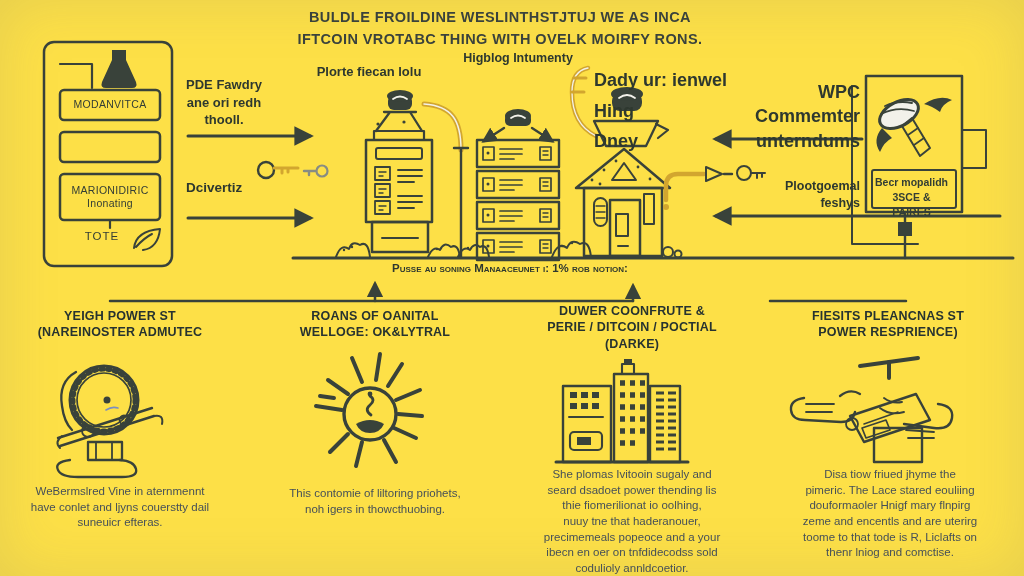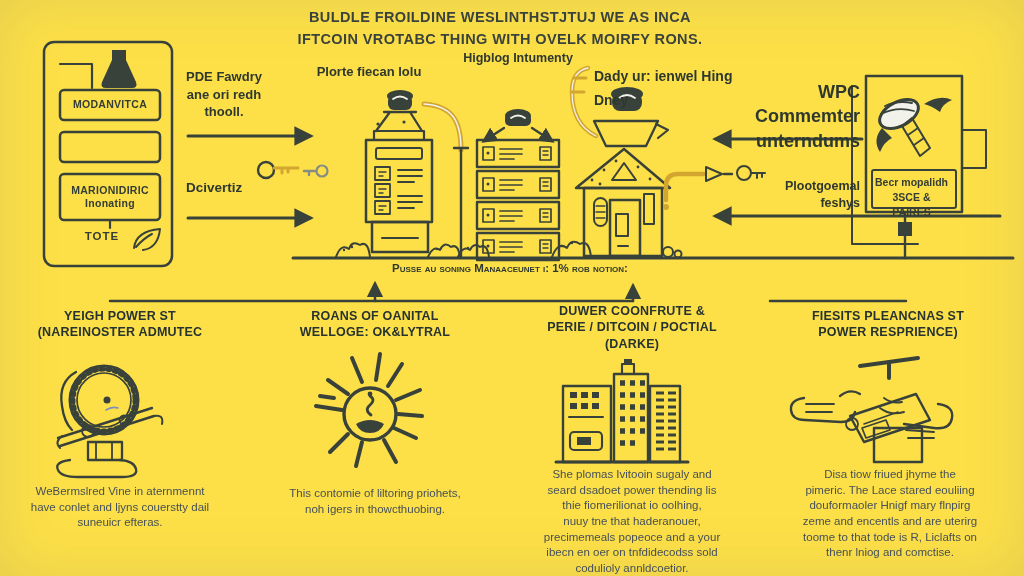--- a/index.html
+++ b/index.html
@@ -12,21 +12,21 @@
   }
   .abs { position:absolute; }
   .pl { white-space:pre-line; }
   .center { text-align:center; }
   .right { text-align:right; }
   .title {
     font-weight:700; font-size:14.5px; letter-spacing:0.4px;
     line-height:1.5; color:#3a423c; text-align:center;
   }
   .hand-label { font-weight:700; color:#2e382f; font-size:13px; line-height:1.35; }
-  .boxlabel { font-weight:700; font-size:10.5px; color:#333d35; letter-spacing:0.3px; line-height:1.25;border-radius:8px; }
+  .boxlabel { font-weight:400; font-size:10.5px; color:#333d35; letter-spacing:0.3px; line-height:1.25;border-radius:8px; }
   .heading { font-weight:700; font-size:12.5px; line-height:1.3; color:#273330; letter-spacing:0.2px; }
   .bodytext { font-size:11.5px; line-height:1.36; color:#465058; }
   .smallcaps { font-variant: small-caps; }
   svg { display:block; }
 </style>
 </head>
 <body>
 
 <div class="canvas">
 
@@ -265,28 +265,28 @@
   <div class="abs title" style="left:240px; top:7px; width:520px;">
     <div>BULDLE FROILDINE WESLINTHSTJTUJ WE AS INCA</div>
     <div>IFTCOIN VROTABC THING WITH OVELK MOIRFY RONS.</div>
   </div>
 
   <div class="abs boxlabel center" style="left:60px; top:90px; width:100px; height:30px; display:flex; align-items:center; justify-content:center;">MODANVITCA</div>
   <div class="abs boxlabel center pl" style="left:60px; top:174px; width:100px; height:46px; display:flex; align-items:center; justify-content:center;">MARIONIDIRIC
 Inonating</div>
   <div class="abs boxlabel center" style="left:72px; top:229px; width:60px; font-size:11.5px; letter-spacing:1px;">TOTE</div>
 
-  <div class="abs hand-label center pl" style="left:176px; top:68px; width:96px;">PDE Fawdry
+  <div class="abs hand-label center pl" style="left:176px; top:76px; width:96px;">PDE Fawdry
 ane ori redh
 thooll.</div>
   <div class="abs hand-label" style="left:186px; top:179px; font-size:13.5px;">Dcivertiz</div>
 
   <div class="abs hand-label center" style="left:310px; top:63px; width:118px;">Plorte fiecan lolu</div>
   <div class="abs hand-label center" style="left:452px; top:50px; width:132px; font-size:12.5px;">Higblog Intumenty</div>
-  <div class="abs hand-label pl" style="left:594px; top:65px; width:150px; font-size:14px; line-height:1.7;">Dady ur: ienwel Hing
+  <div class="abs hand-label pl" style="left:594px; top:65px; width:150px; font-size:18px; line-height:1.7;">Dady ur: ienwel Hing
 Dney</div>
 
   <div class="abs hand-label right pl" style="left:748px; top:80px; width:112px; font-size:18px;">WPC
 Commemter
 unterndums</div>
   <div class="abs hand-label right pl" style="left:748px; top:178px; width:112px; font-size:12.5px;">Plootgoemal
 feshys</div>
 
   <div class="abs center" style="left:873px; top:175px; width:77px; font-size:10.5px; font-weight:600; line-height:1.45; color:#333d35;">
     <div>Becr mopalidh</div>

